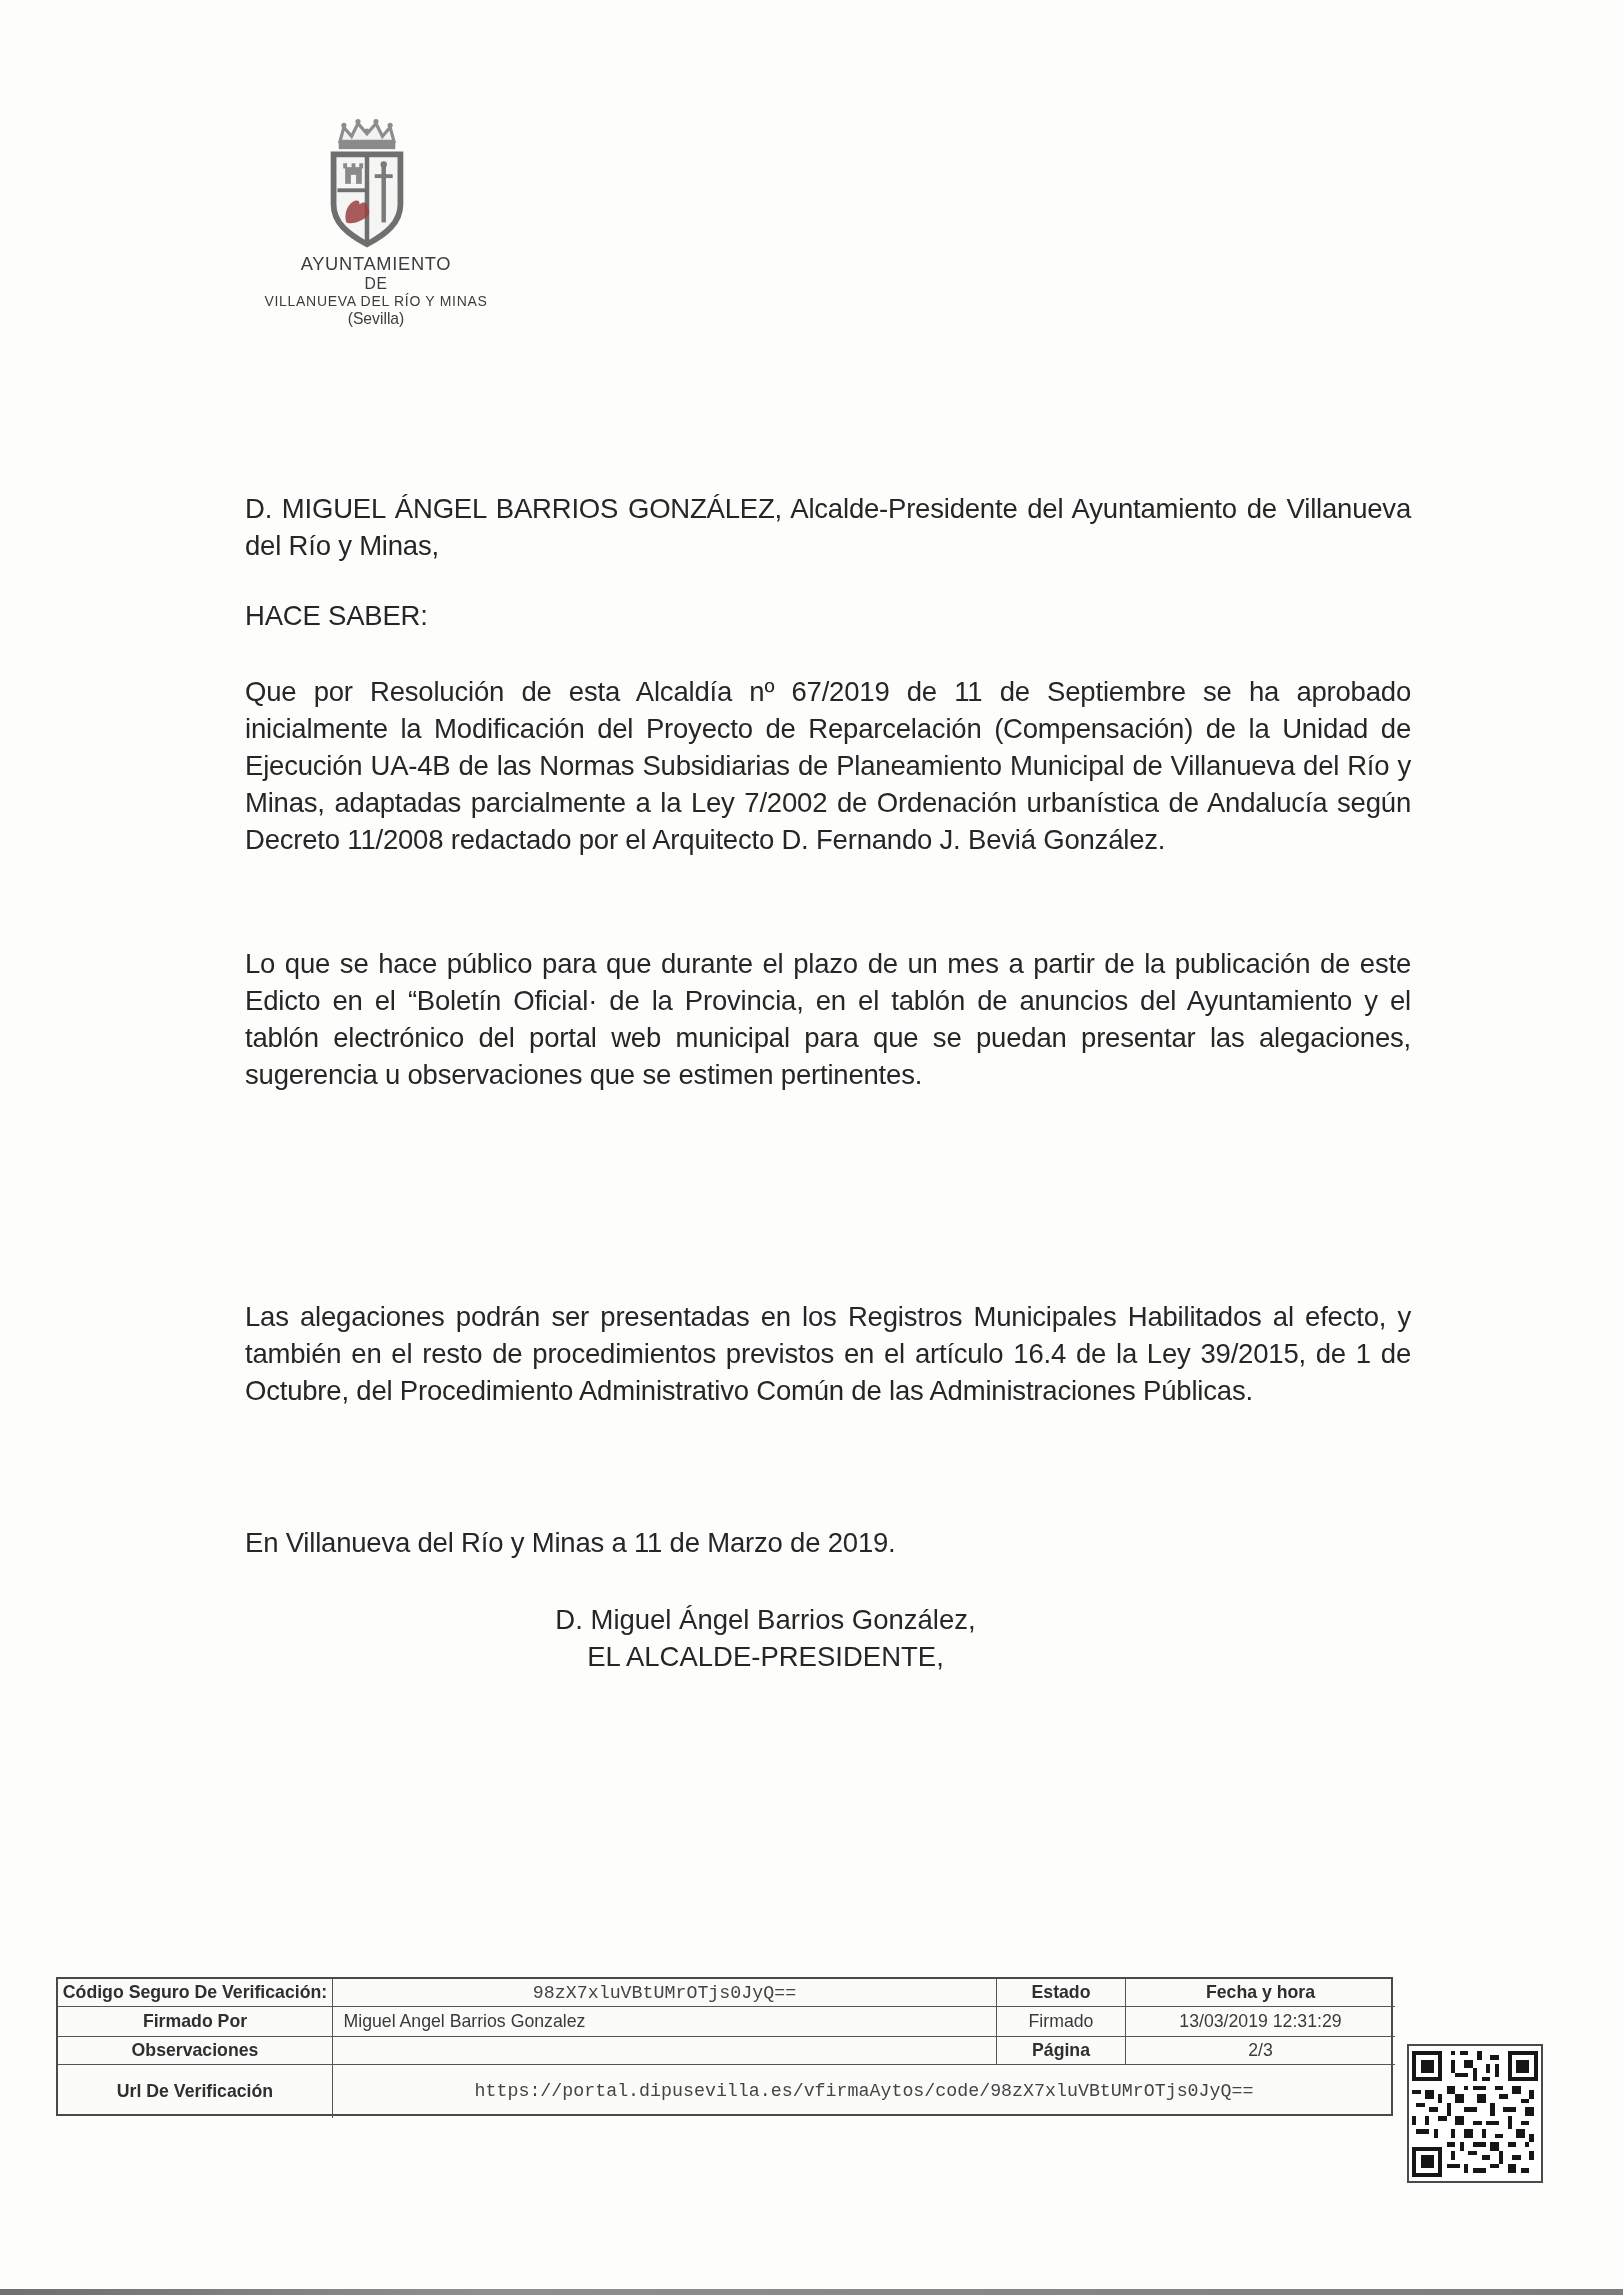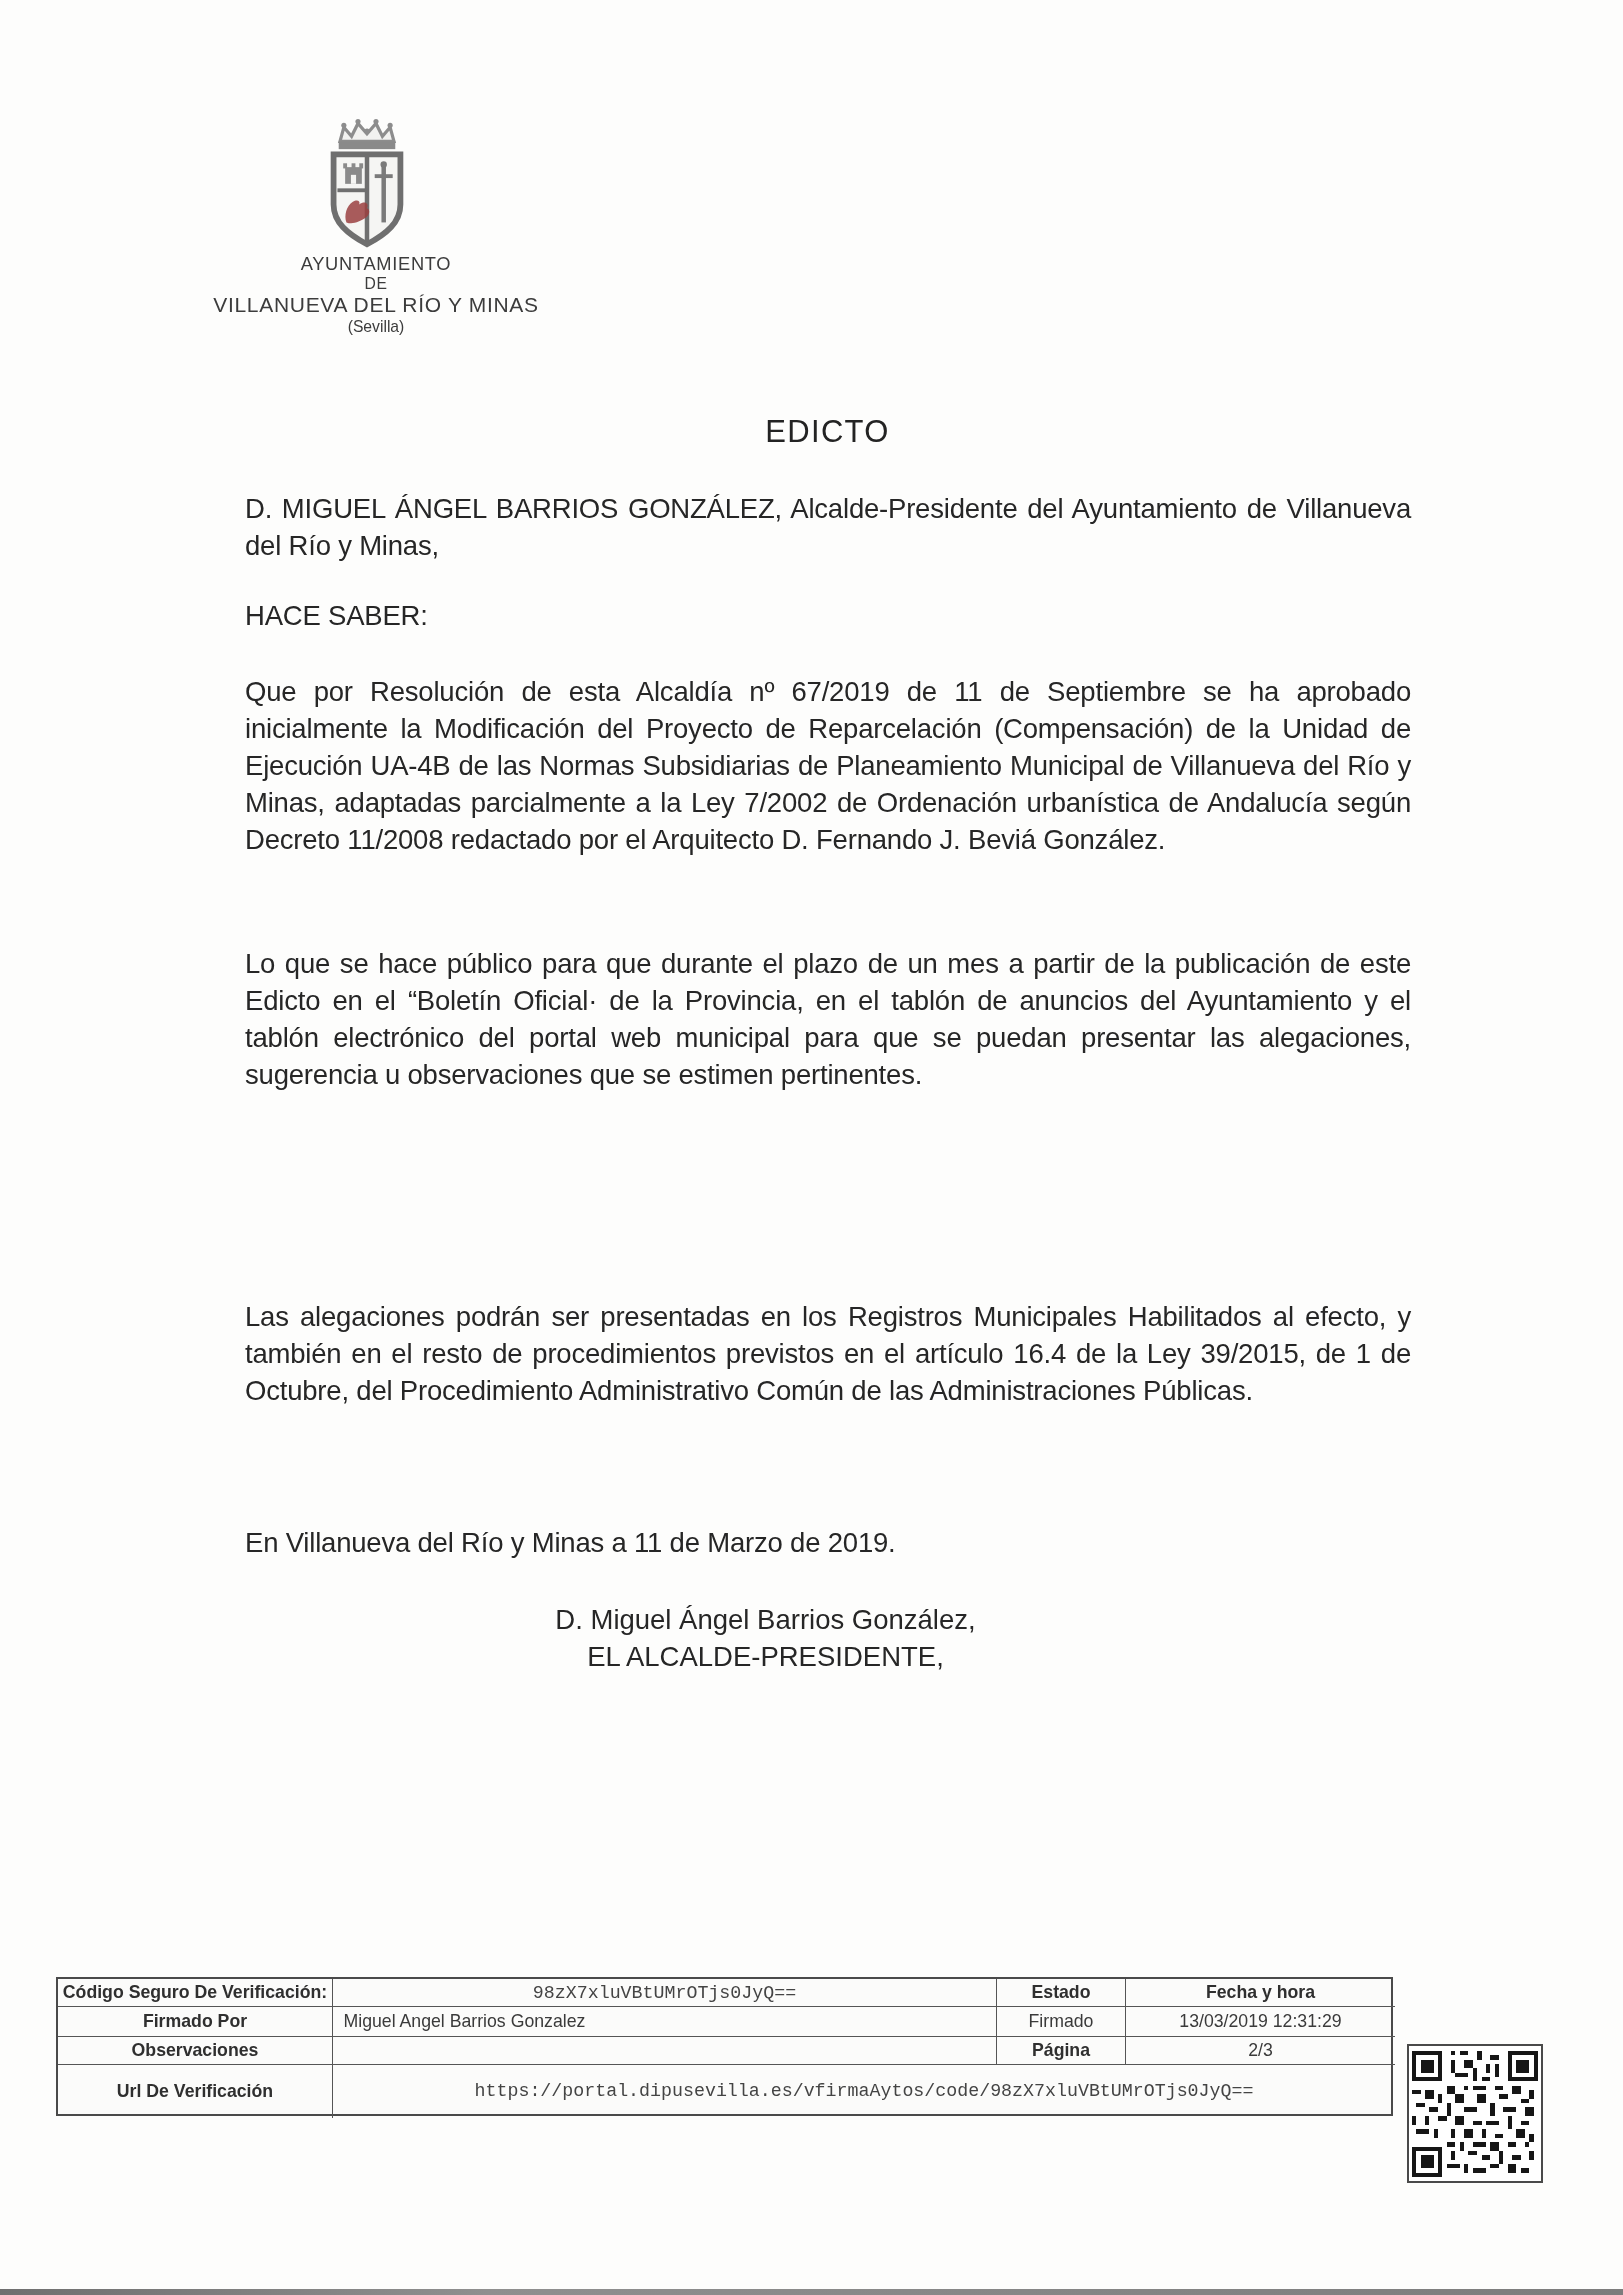--- a/index.html
+++ b/index.html
@@ -18,21 +18,21 @@
 
   
   .logo-crest { position:absolute; left:322px; top:108px; width:90px; height:143px; }
   .logo-text {
     position:absolute; left:209px; top:253px; width:334px;
     text-align:center; color:#3c3c3c; line-height:1.18;
     white-space:nowrap;
   }
   .logo-text .l1 { font-size:18.3px; letter-spacing:0.7px; }
   .logo-text .l2 { font-size:15.7px; letter-spacing:0.7px; }
-  .logo-text .l3 { font-size:21px; letter-spacing:0.7px; }
+  .logo-text .l3 { font-size:14px; letter-spacing:0.7px; }
   .logo-text .l4 { font-size:15.7px; }
 
   
   .doc-title {
     position:absolute; left:245px; top:414px; width:1165px;
     text-align:center; font-size:31px; letter-spacing:1.3px; color:#232323;
   }
   .para {
     position:absolute; left:245px; width:1166px;
     font-size:27.5px; line-height:37px; color:#262626;
@@ -120,21 +120,20 @@
       <circle cx="96" cy="88" r="5" fill="#7a7a7a"></circle>
     </svg>
   </div>
   <div class="logo-text">
     <div class="l1">AYUNTAMIENTO</div>
     <div class="l2">DE</div>
     <div class="l3">VILLANUEVA DEL RÍO Y MINAS</div>
     <div class="l4">(Sevilla)</div>
   </div>
 
-  <div class="doc-title">EDICTO</div>
 
   <div class="para p-intro">D. MIGUEL ÁNGEL BARRIOS GONZÁLEZ, Alcalde-Presidente del Ayuntamiento de Villanueva del Río y Minas,</div>
   <div class="para p-hace">HACE SABER:</div>
 
   <div class="para p-1">Que por Resolución de esta Alcaldía nº 67/2019 de 11 de Septiembre se ha aprobado inicialmente la Modificación del Proyecto de Reparcelación (Compensación) de la Unidad de Ejecución UA-4B de las Normas Subsidiarias de Planeamiento Municipal de Villanueva del Río y Minas, adaptadas parcialmente a la Ley 7/2002 de Ordenación urbanística de Andalucía según Decreto 11/2008 redactado por el Arquitecto D. Fernando J. Beviá González.</div>
   <div class="para p-2">Lo que se hace público para que durante el plazo de un mes a partir de la publicación de este Edicto en el “Boletín Oficial· de la Provincia, en el tablón de anuncios del Ayuntamiento y el tablón electrónico del portal web municipal para que se puedan presentar las alegaciones, sugerencia u observaciones que se estimen pertinentes.</div>
   <div class="para p-4">Las alegaciones podrán ser presentadas en los Registros Municipales Habilitados al efecto, y también en el resto de procedimientos previstos en el artículo 16.4 de la Ley 39/2015, de 1 de Octubre, del Procedimiento Administrativo Común de las Administraciones Públicas.</div>
 
   <div class="para p-date">En Villanueva del Río y Minas a 11 de Marzo de 2019.</div>
 

